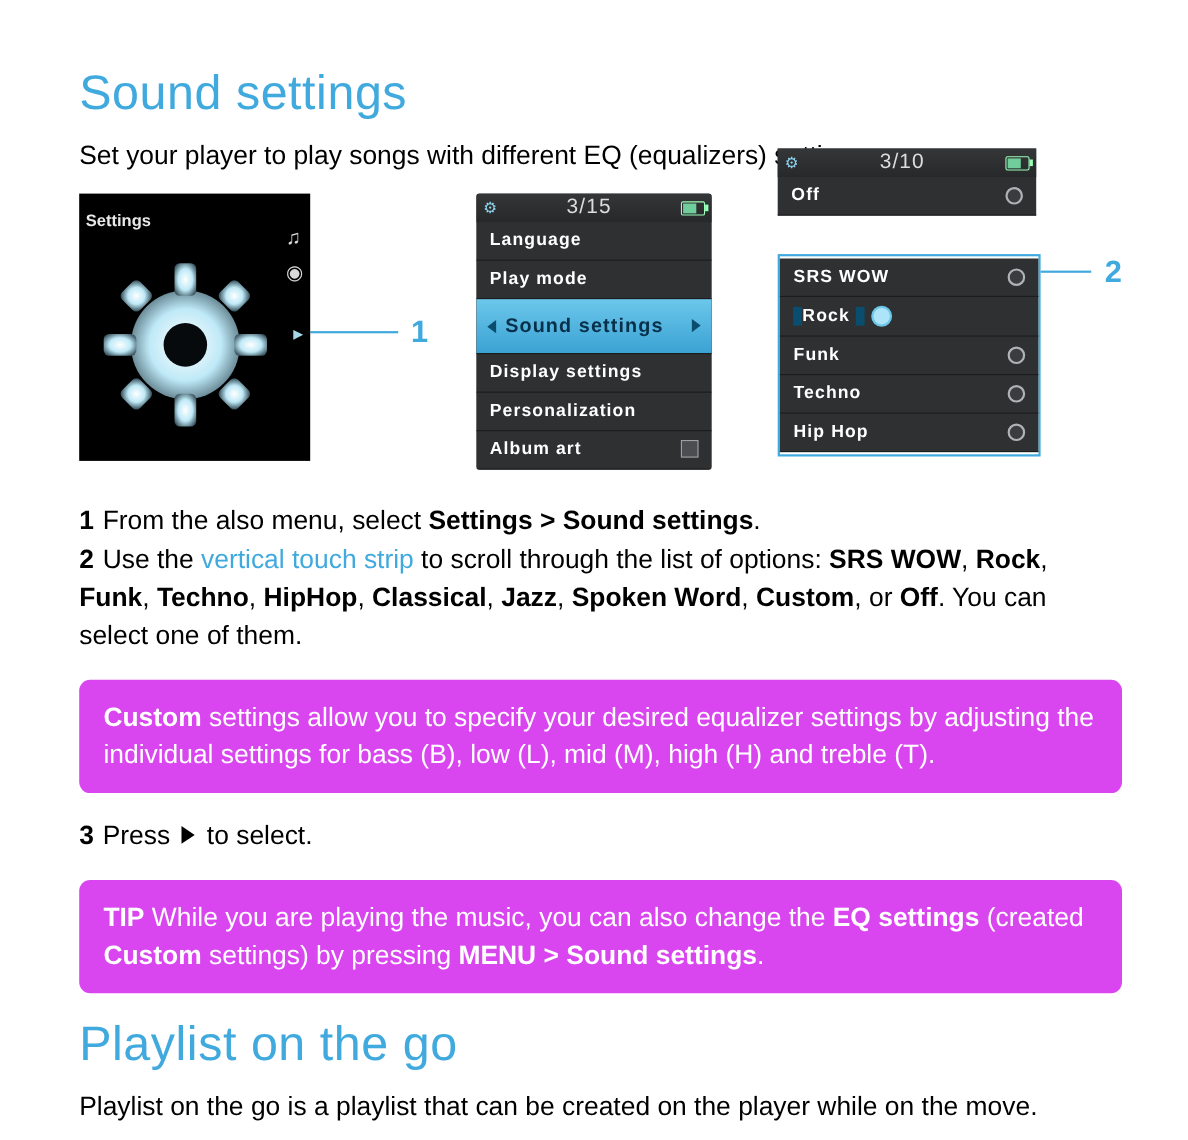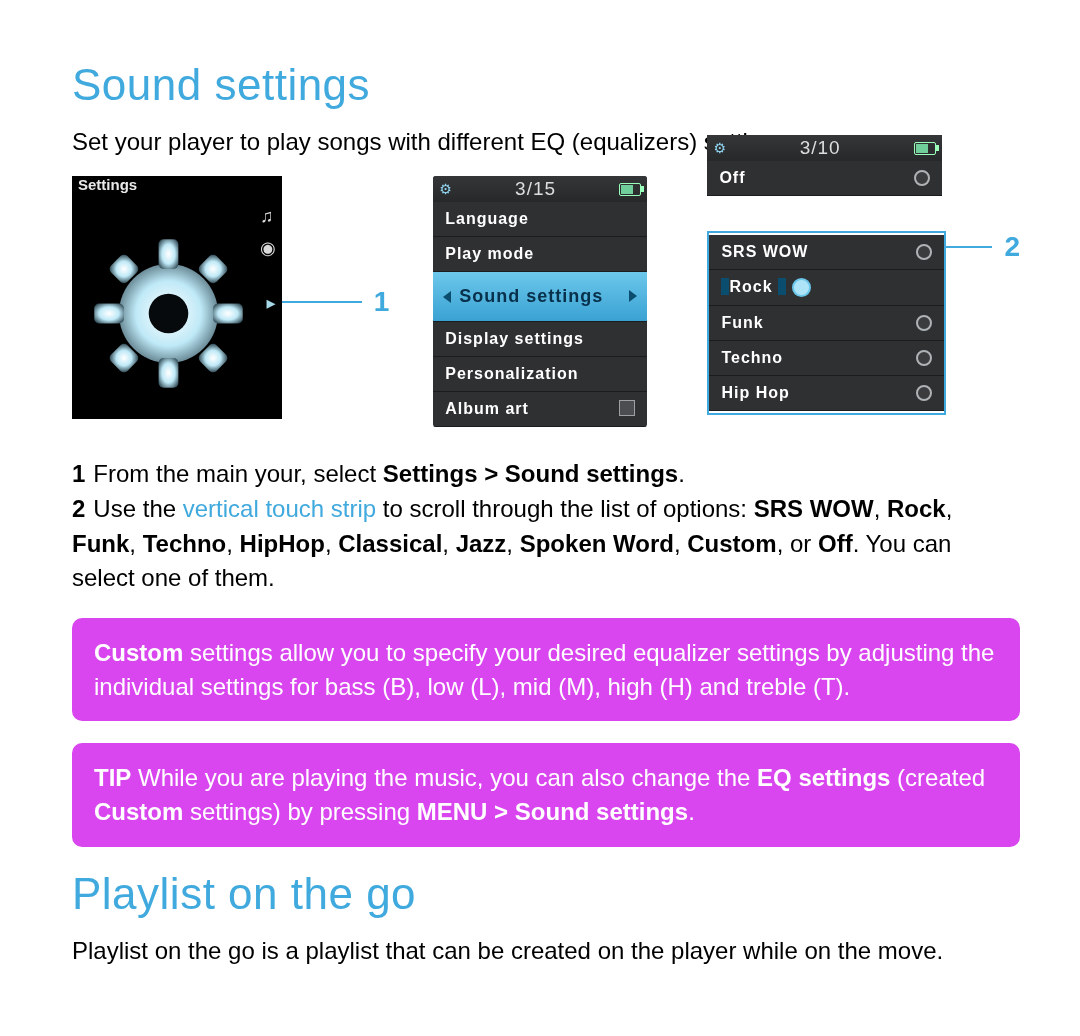--- a/index.html
+++ b/index.html
@@ -39,21 +39,21 @@
 
   
   .scr1 {
     width: 230px;
     height: 243px;
     background: #000;
     position: relative;
     overflow: hidden;
   }
   .scr1 .title {
-    position: absolute; top:0; left:6px;
+    position: absolute; top:16px; left:6px;
     color:#e9e9e9; font-size:15px; font-weight:600;
   }
   .scr1 .sideicons { position:absolute; right:6px; top:30px; display:flex; flex-direction:column; gap:10px; color:#d9d9d9; font-size:18px; }
   .scr1 .arrow { position:absolute; right:6px; bottom:105px; color:#a6d8e8; font-size:18px; }
   .scr1 svg.gear { position:absolute; left:14px; top:55px; }
 
   .callout1 {
     display:flex; align-items:center;
     margin-top:110px;
   }
@@ -221,31 +221,34 @@
       </div>
       <div class="callout2">
         <div class="line"></div>
           <div class="num">2</div>
       </div>
     </div>
   </div>
 
   <div class="steps">
     <div>
-      <span class="n">1</span><span>From the main your, select </span><b>Settings &gt; Sound settings</b><span>.</span>
+      <span class="n">1</span><span>From the also menu, select </span><b>Settings &gt; Sound settings</b><span>.</span>
     </div>
     <div>
       <span class="n">2</span><span>Use the </span><span class="link">vertical touch strip</span><span> to scroll through the list of options: </span><b>SRS WOW</b><span>, </span><b>Rock</b><span>, </span><b>Funk</b><span>, </span><b>Techno</b><span>, </span><b>HipHop</b><span>, </span><b>Classical</b><span>, </span><b>Jazz</b><span>, </span><b>Spoken Word</b><span>, </span><b>Custom</b><span>, or </span><b>Off</b><span>. You can select one of them.</span>
     </div>
   </div>
 
   <div class="blue">
     <b>Custom</b><span> settings allow you to specify your desired equalizer settings by adjusting the individual settings for bass (B), low (L), mid (M), high (H) and treble (T).</span>
   </div>
 
+  <div class="steps">
+    <span class="n">3</span><span>Press </span><span class="playtri"></span><span> to select.</span>
+  </div>
 
   <div class="blue">
     <b>TIP</b><span> While you are playing the music, you can also change the </span><b>EQ settings</b><span> (created </span><b>Custom</b><span> settings) by pressing </span><b>MENU &gt; Sound settings</b><span>.</span>
   </div>
 
   <h1 class="section">Playlist on the go</h1>
   <p class="lead">
     <b>Playlist on the go</b><span> is a playlist that can be created on the player while on the move.</span>
   </p>
 

